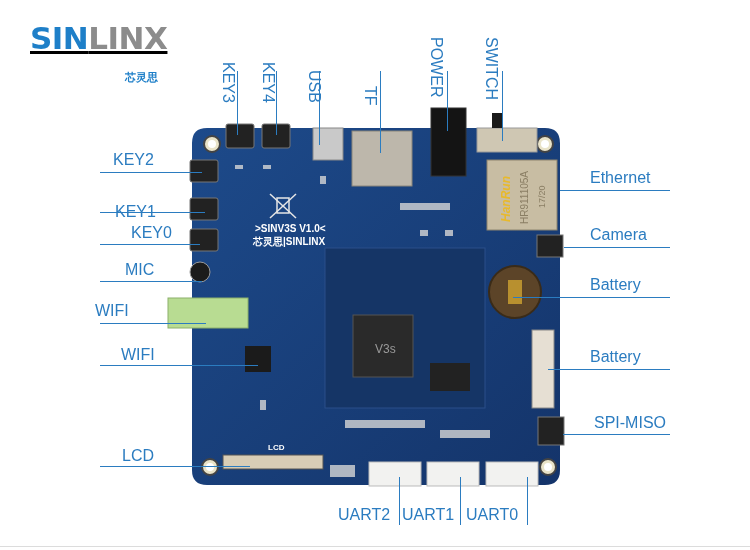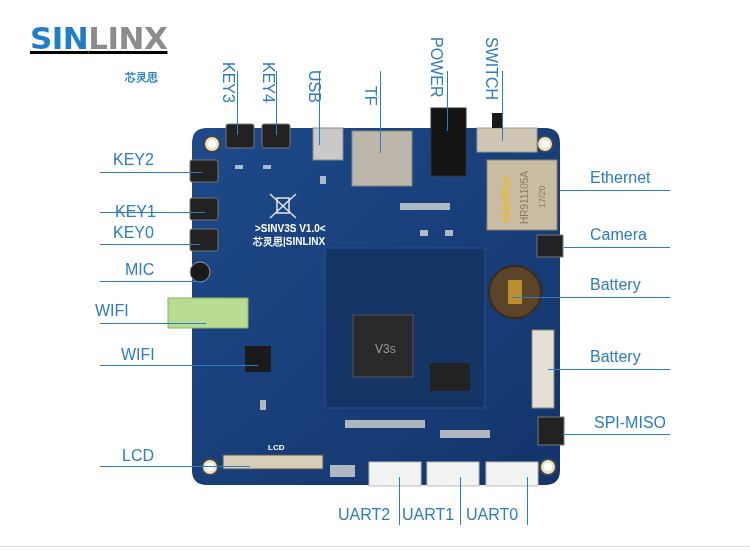--- a/index.html
+++ b/index.html
@@ -121,21 +121,21 @@
       <rect x="440" y="430" width="50" height="8"></rect>
     <rect x="260" y="400" width="6" height="10"></rect>
       <rect x="330" y="465" width="25" height="12"></rect>
   </g>
 </svg>
 
 <div class="lbl" style="left:113px;top:152px">KEY2</div>
 <div class="line h" style="left:100px;top:172px;width:102px"></div>
 <div class="lbl" style="left:115px;top:204px">KEY1</div>
 <div class="line h" style="left:100px;top:212px;width:105px"></div>
-<div class="lbl" style="left:113px;top:225px">KEY0</div>
+<div class="lbl" style="left:131px;top:225px">KEY0</div>
 <div class="line h" style="left:100px;top:244px;width:100px"></div>
 <div class="lbl" style="left:125px;top:262px">MIC</div>
 <div class="line h" style="left:100px;top:281px;width:102px"></div>
 <div class="lbl" style="left:95px;top:303px">WIFI</div>
 <div class="line h" style="left:100px;top:323px;width:106px"></div>
 <div class="lbl" style="left:121px;top:347px">WIFI</div>
 <div class="line h" style="left:100px;top:365px;width:158px"></div>
 <div class="lbl" style="left:122px;top:448px">LCD</div>
 <div class="line h" style="left:100px;top:466px;width:150px"></div>
 

